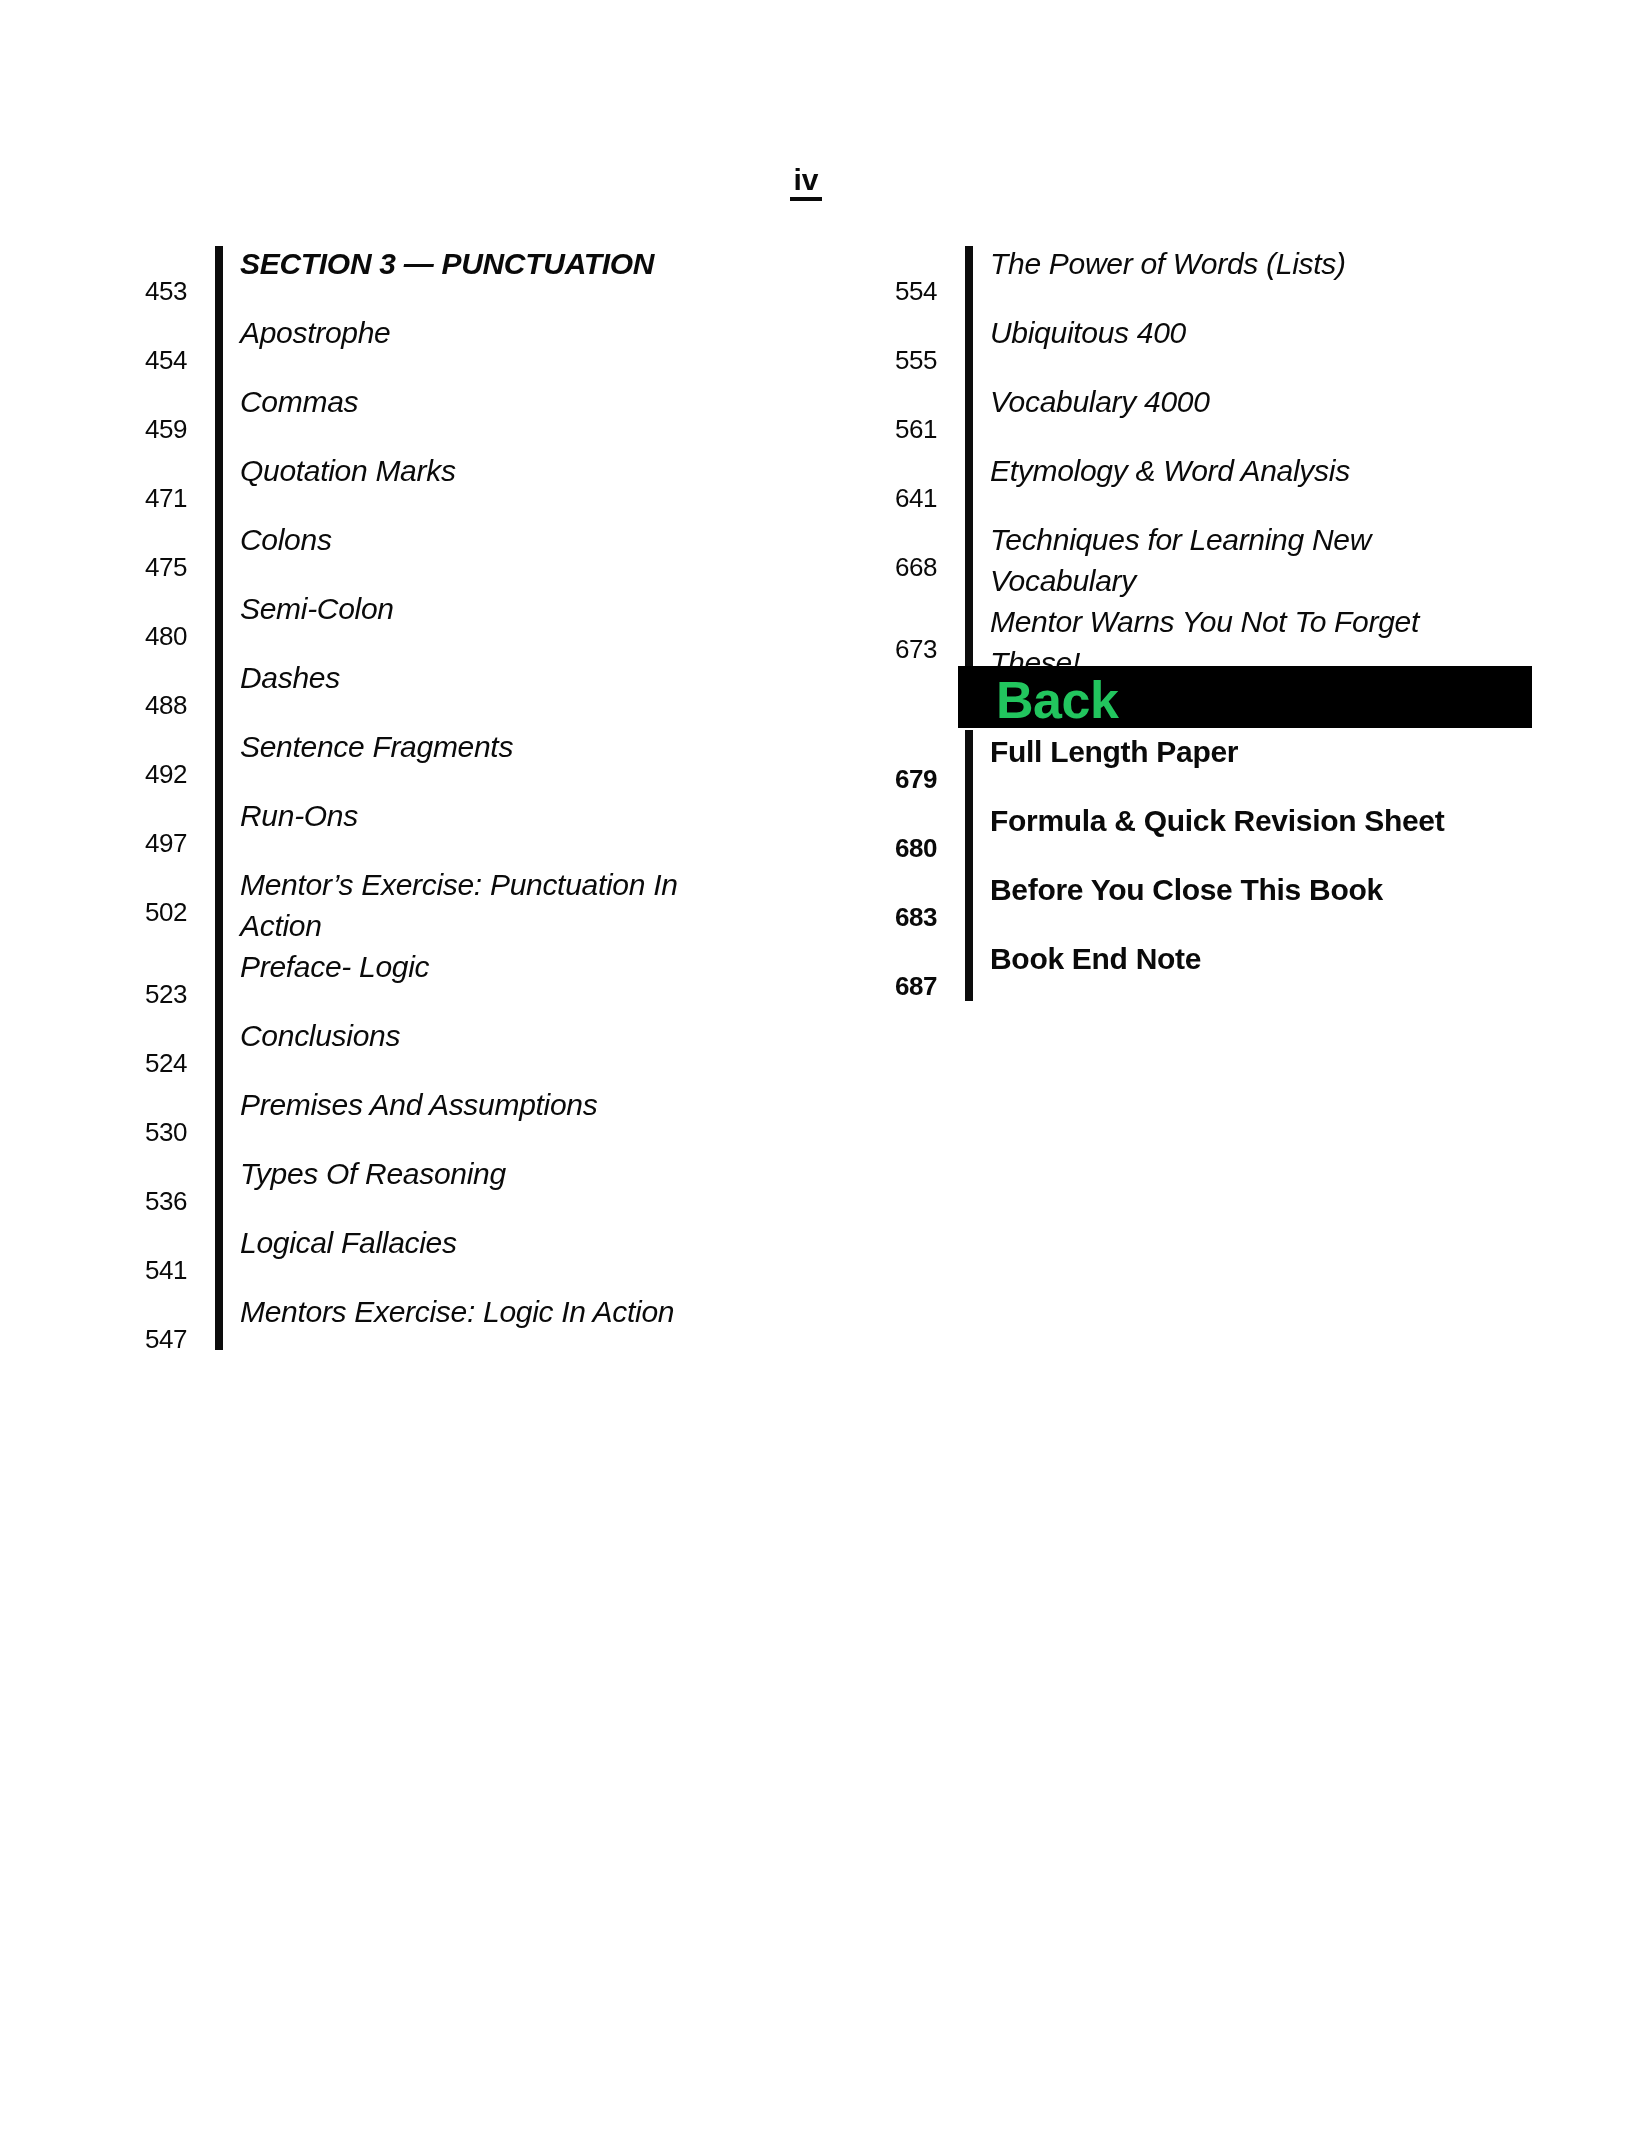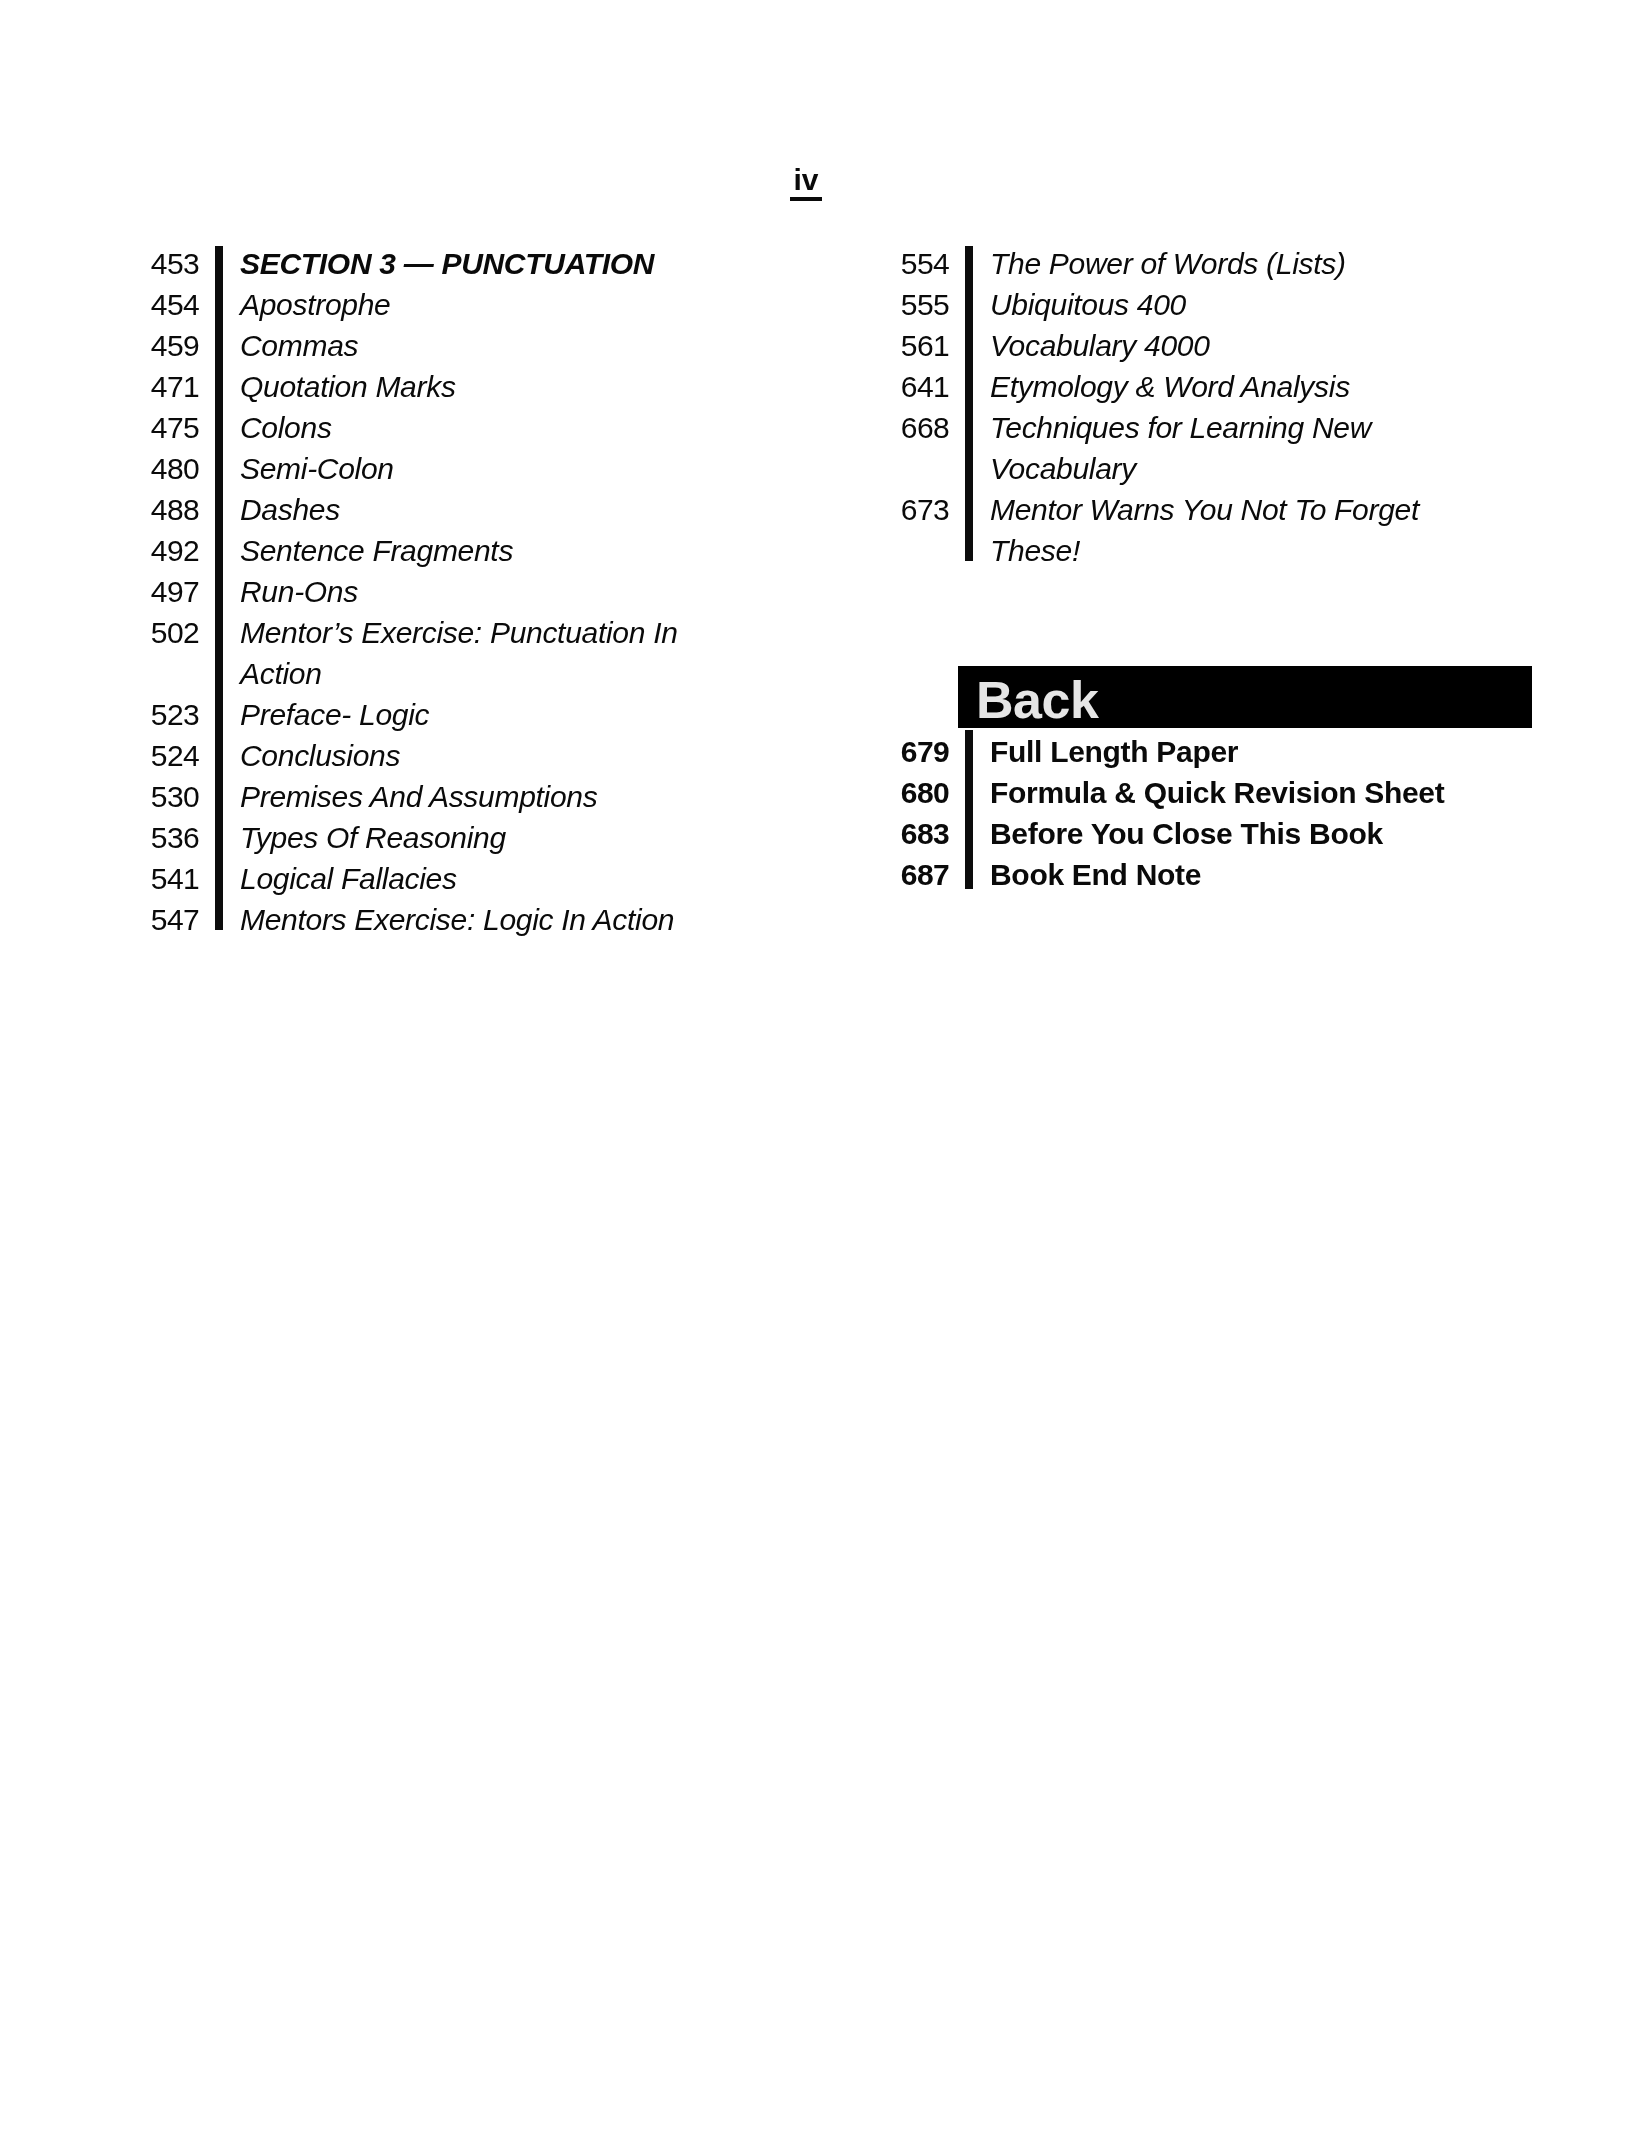--- a/index.html
+++ b/index.html
@@ -34,24 +34,25 @@
     left:70px;top:3px;bottom:10px;width:8px;
     background:#0c0c0c;
   }
 
   .entries{position:relative;}
   .entry{
     display:grid;
     grid-template-columns:60px 1fr;
   }
   .num{
-    text-align:center;
-    font-size:30px;line-height:41px;
+    text-align:left;
+    font-size:26px;line-height:41px;
     letter-spacing:-0.5px;
     white-space:nowrap;
+    margin-top:28px;
   }
   .title{
     font-size:30px;line-height:41px;
     font-style:italic;
     padding-left:35px;
     white-space:pre-line;
     letter-spacing:-0.3px;
   }
   .title.bold{font-weight:bold;font-style:italic;}
   .title.plain{font-style:normal;}
@@ -60,24 +61,25 @@
   .back-block{position:absolute;left:895px;top:666px;width:660px;}
   .back-banner{
     margin-left:63px;
     width:574px;height:62px;
     background:#000000;
     display:flex;align-items:flex-end;
     box-sizing:border-box;
     padding:0 0 3px 18px;
   }
   .back-banner span{
-    color:#e5e5e5;
+    color:#22c55e;
     font-weight:bold;
     font-size:52px;line-height:0.95;
     letter-spacing:-0.5px;
+    margin-left:20px;
   }
   .back-bar{top:64px;bottom:6px;}
   .back-block .entries{margin-top:3px;font-weight:bold;}
 </style>
 </head>
 <body>
 
 <div class="page">
 
   <div class="page-num-wrap">

